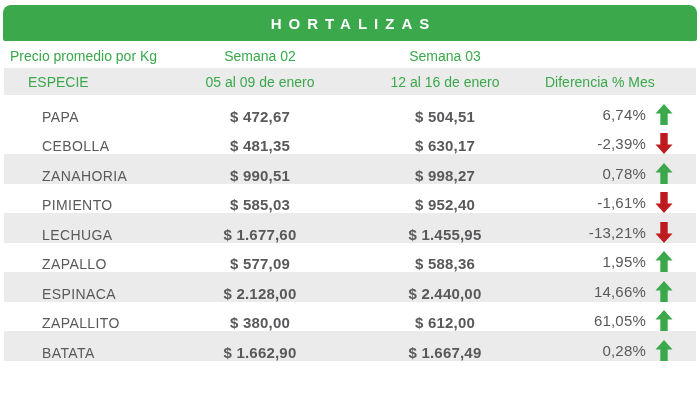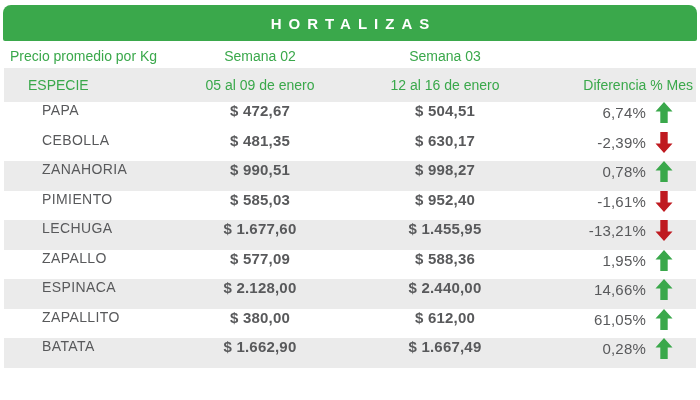--- a/index.html
+++ b/index.html
@@ -18,33 +18,33 @@
     border-radius:8px 8px 2px 2px;
     display:flex;align-items:center;justify-content:center;
   }
   .title-bar .title{
     color:#ffffff;font-size:15px;font-weight:700;
     letter-spacing:7px;padding-left:7px;white-space:nowrap;
   }
 
   .hrow{display:flex;align-items:center;color:var(--green);font-weight:400;font-size:14px;}
   .hrow1{height:24px;margin:3px 4px 0 4px;}
-  .hrow2{height:34px;margin:0 4px;background:var(--alt);}
+  .hrow2{height:27px;margin:0 4px;background:var(--alt);}
 
   .c1{width:171px;}
   .c2{width:170px;text-align:center;}
   .c3{width:200px;text-align:center;}
   .c4{flex:1;}
 
   .hrow1 .c1{padding-left:6px;white-space:nowrap;overflow:visible;}
   .hrow2 .c1{padding-left:24px;}
-  .hrow2 .c4{text-align:right;padding-right:3px;white-space:nowrap;}
+  .hrow2 .c4{padding-right:11px;white-space:nowrap;}
 
   .tbody .row{
-    display:flex;align-items:flex-start;height:29.5px;margin:0 4px;
+    display:flex;align-items:flex-end;height:29.5px;margin:0 4px;
     color:var(--text);font-size:15px;
   }
   .tbody .row.alt{background:var(--alt);}
   .row .especie{padding-left:38px;font-size:14px;letter-spacing:0.4px;}
   .row .c2,.row .c3{letter-spacing:0.2px;font-weight:bold;}
   .row .c4{display:flex;justify-content:flex-end;align-items:center;padding-right:23px;}
   .row .pct{letter-spacing:0.2px;}
   .arrow{width:18px;height:21px;margin-left:9px;display:flex;align-items:center;justify-content:center;}
   .arrow svg{width:18px;height:21px;display:block;}
   .arrow.up{color:var(--green);}

